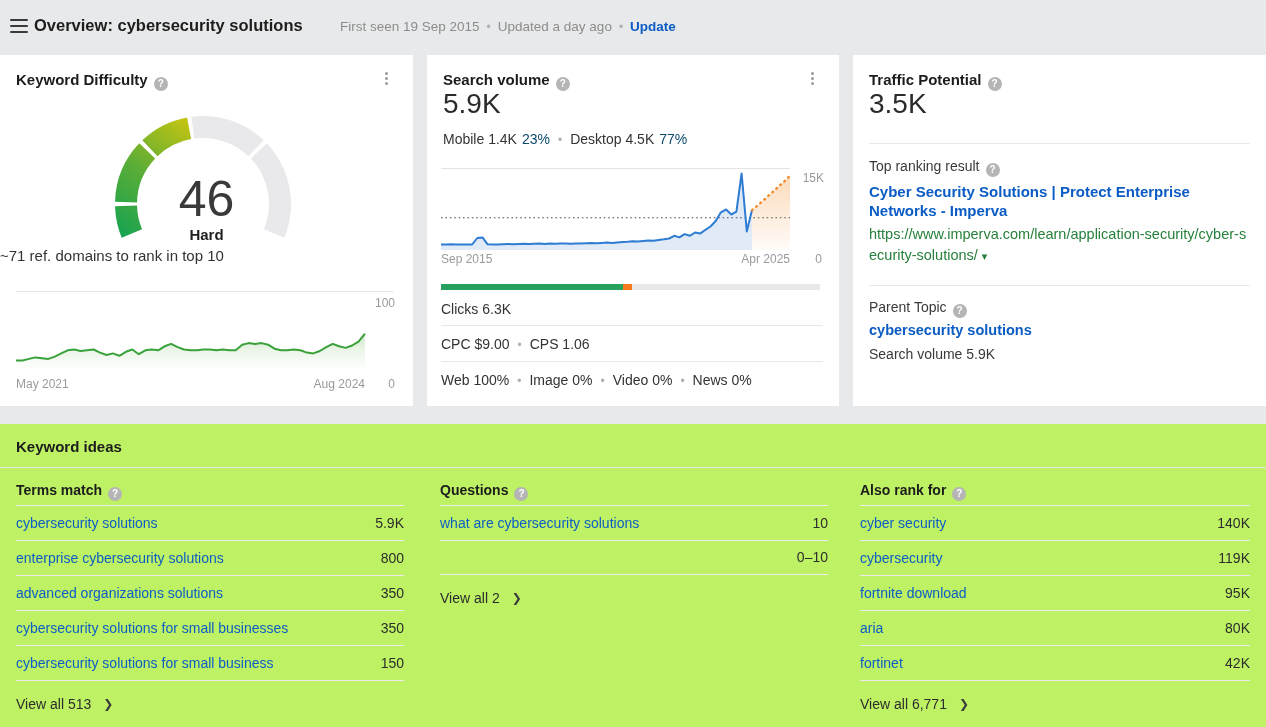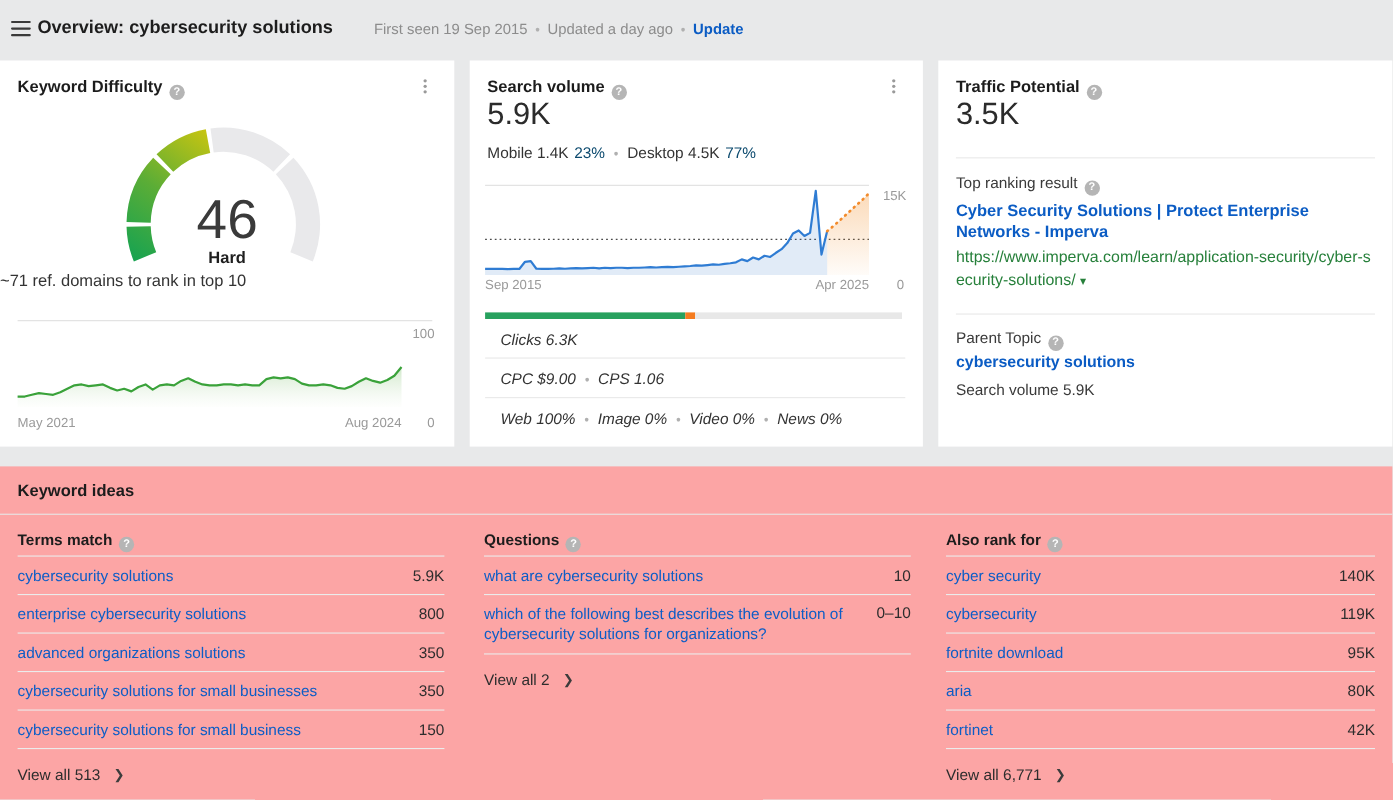--- a/index.html
+++ b/index.html
@@ -19,21 +19,21 @@
   .page-title{position:absolute;left:34px;top:16px;font-size:16.5px;font-weight:bold;color:#1d1d1d;}
   .subtitle{position:absolute;left:340px;top:19px;font-size:13.5px;color:#8c8c8c;white-space:nowrap;}
   .subtitle .dot{color:#b0b0b0;margin:0 7px;font-size:12px;}
   .update-link{color:#0b5cc4;font-weight:bold;cursor:pointer;text-decoration:none;}
 
   
   .card{position:absolute;top:55px;height:351px;background:#fff;}
   #card-kd{left:0;width:413px;}
   #card-volume{left:427px;width:412px;}
   #card-tp{left:853px;width:413px;}
-  #panel{position:absolute;top:424px;left:0;width:1266px;height:303px;background:#fca5a5;}
+  #panel{position:absolute;top:424px;left:0;width:1266px;height:303px;background:#bef264;}
 
   .card-title{position:absolute;left:16px;top:16px;font-size:15px;font-weight:bold;color:#1c1c1c;}
   .help{display:inline-flex;align-items:center;justify-content:center;
     width:14px;height:14px;border-radius:50%;background:#b5b5b5;color:#fff;
     font-size:10px;font-weight:bold;margin-left:6px;vertical-align:-2px;cursor:pointer;}
   .kebab{position:absolute;right:20px;top:14px;width:14px;height:18px;cursor:pointer;
     display:flex;flex-direction:column;align-items:center;justify-content:center;gap:2px;}
   .kebab i{width:3px;height:3px;border-radius:50%;background:#9a9a9a;display:block;}
 
   .big-num{position:absolute;left:16px;top:33px;font-size:28px;color:#2b2b2b;}
@@ -49,21 +49,21 @@
   .kd-note{position:absolute;left:0;width:413px;top:192px;text-align:left;
     font-size:15px;color:#333;}
   #kd-history{position:absolute;left:16px;top:236px;overflow:visible;}
 
   
   .vol-split{position:absolute;left:16px;top:76px;font-size:14px;color:#333;white-space:nowrap;}
   .vol-split .pct{color:#0c4a6e;margin-left:5px;}
   .vol-split .dot{color:#b0b0b0;margin:0 8px;font-size:12px;}
   #volume-chart{position:absolute;left:14px;top:113px;overflow:visible;}
   #clicks-bar{position:absolute;left:14px;top:229px;width:379px;height:6px;display:flex;}
-  .stat-line{position:absolute;left:28px;font-size:14px;color:#333;white-space:nowrap;font-style:italic;}
+  .stat-line{position:absolute;left:14px;font-size:14px;color:#333;white-space:nowrap;}
   .stat-line .dot{color:#b0b0b0;margin:0 8px;font-size:12px;}
 
   
   .tp-label{position:absolute;left:16px;font-size:14px;color:#3a3a3a;}
   .result-title{position:absolute;left:16px;top:127px;width:381px;
     font-size:15px;line-height:19px;font-weight:bold;color:#0b5cc4;cursor:pointer;}
   .result-url{position:absolute;left:16px;top:169px;width:381px;
     font-size:14.5px;line-height:21px;color:#27803b;word-break:break-all;cursor:pointer;}
   .caret{font-size:11px;margin-left:4px;color:#27803b;}
   .parent-link{position:absolute;left:16px;top:267px;font-size:14.5px;font-weight:bold;
@@ -240,21 +240,20 @@
     </div>
 
     <div id="kcol-1" class="kcol">
       <div class="kcol-header"><span>Questions</span><span class="help">?</span></div>
       <div class="krows">
         <div class="krow">
             <a class="kw-link">what are cybersecurity solutions</a>
             <span class="kw-val">10</span>
           </div>
         <div class="krow tall">
-            <a class="kw-link" style="max-width:330px;">which of the following best describes the evolution of cybersecurity solutions for organizations?</a>
             <span class="kw-val">0–10</span>
           </div>
       </div>
       <div class="view-all">
           <span>View all 2</span>
           <span class="chev">❯</span>
         </div>
     </div>
 
     <div id="kcol-2" class="kcol">

